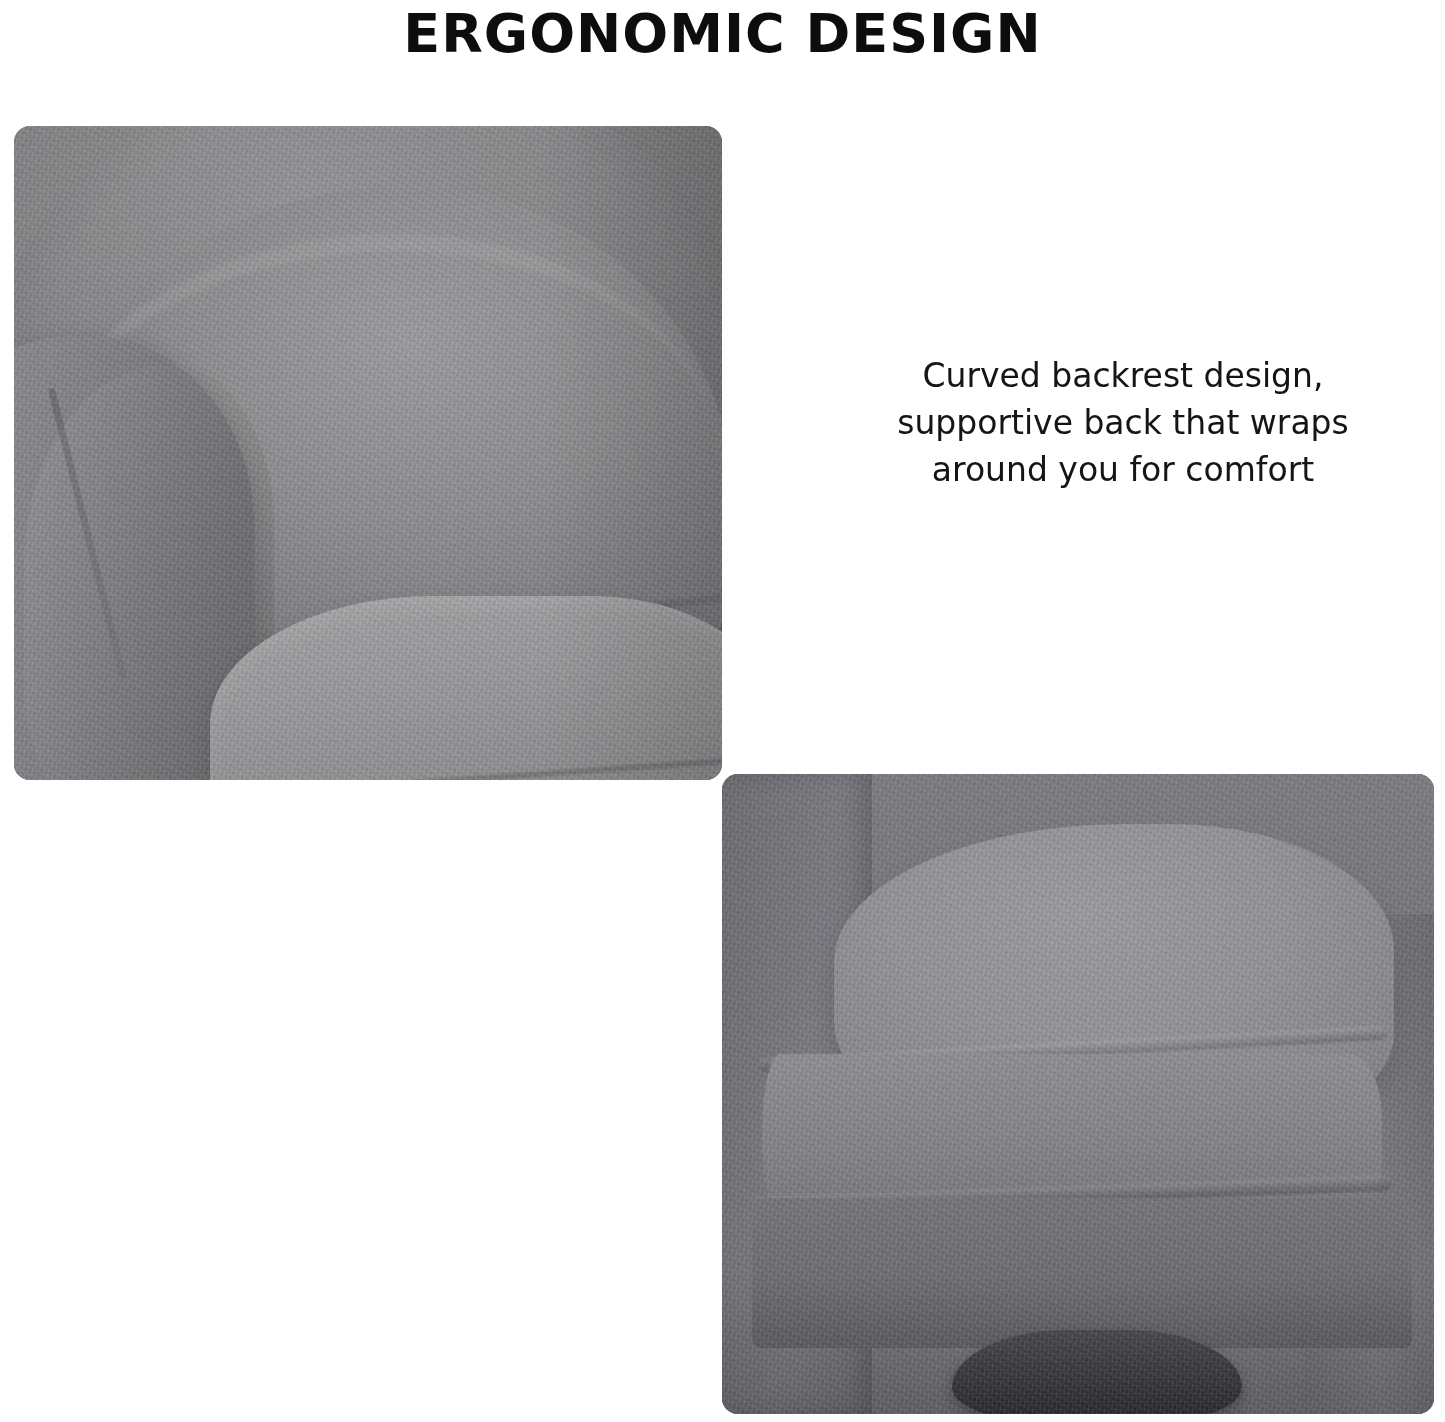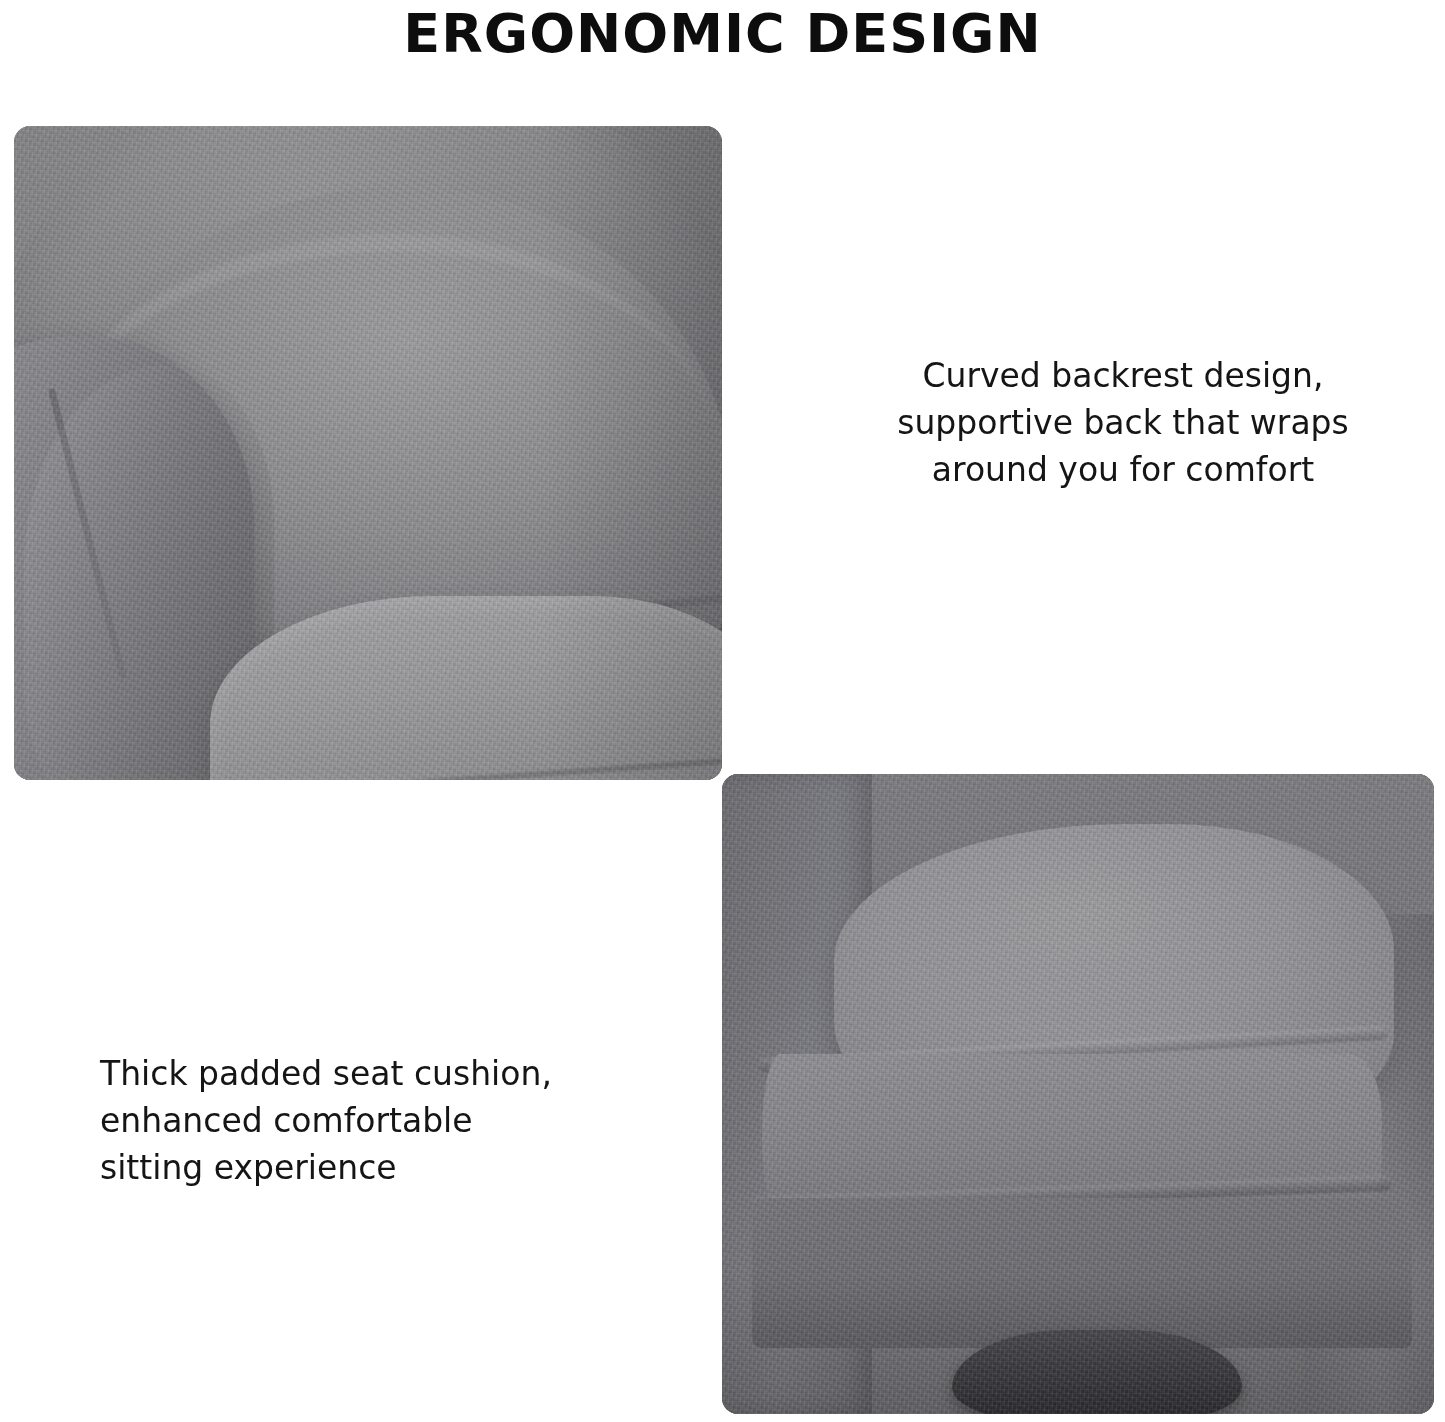--- a/index.html
+++ b/index.html
@@ -366,17 +366,14 @@
     <div class="cushion-top"></div>
     <div class="cushion-welt-top"></div>
     <div class="cushion-face"></div>
     <div class="cushion-welt-bottom"></div>
     <div class="base-front"></div>
     <div class="swivel-base"></div>
     <div class="bot-shadow"></div>
     <div class="fabric"></div>
   </div>
 
-  <div class="caption caption-left">Thick padded seat cushion,
-enhanced comfortable
-sitting experience</div>
 
 </div>
 
 </body></html>

